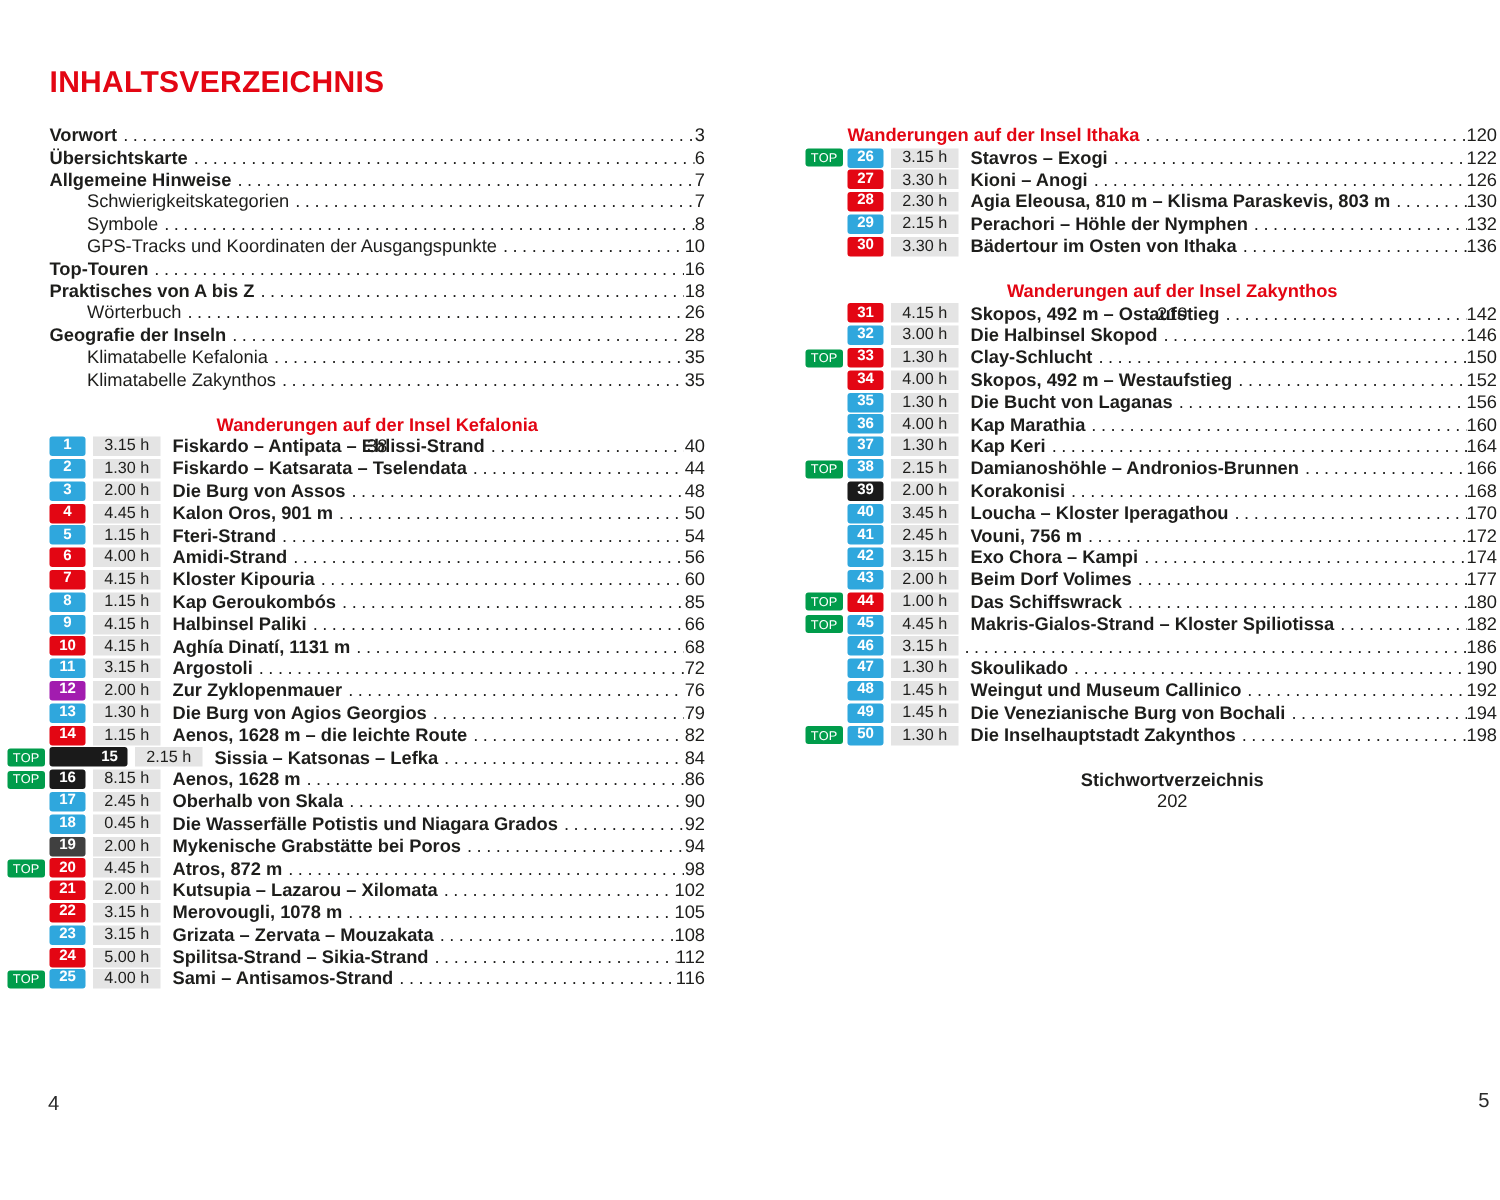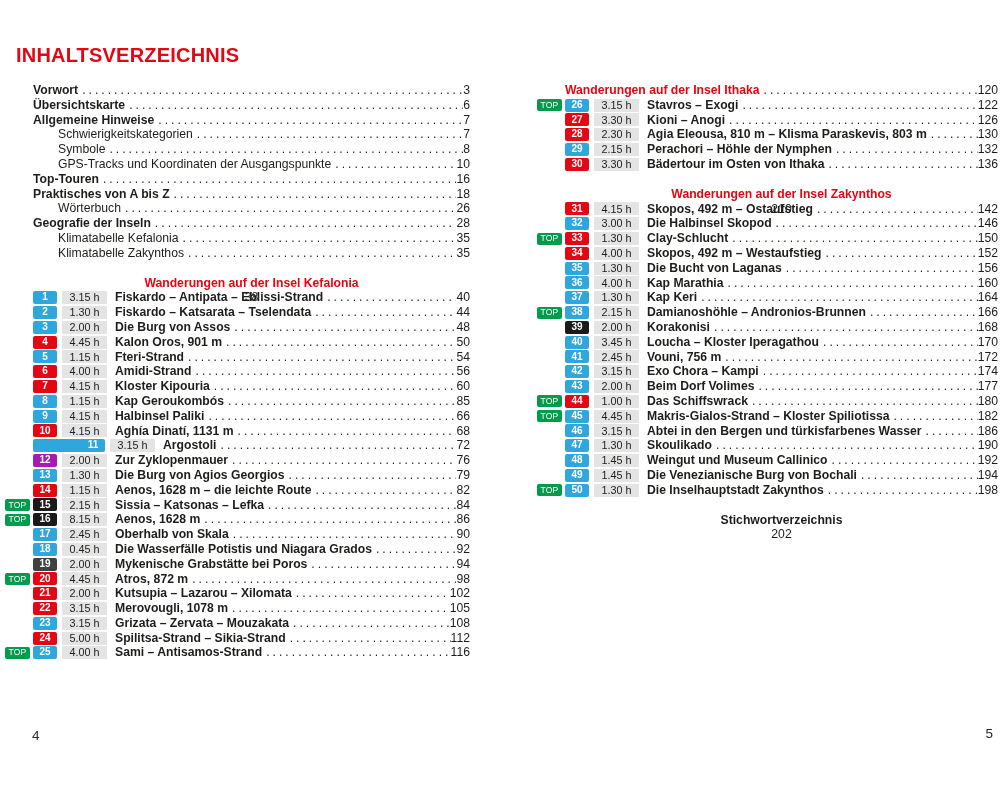--- a/index.html
+++ b/index.html
@@ -11,21 +11,21 @@
   html,body{margin:0;padding:0;}
   body{
     width:1000px;height:800px;
     background:#ffffff;
     font-family:"Liberation Sans",sans-serif;
     color:var(--ink);
     position:relative;overflow:hidden;
   }
   .sheet{position:absolute;inset:0;background:#ffffff;}
   h1.title{
-    position:absolute;left:16px;top:44px;margin:0;
+    position:absolute;left:33px;top:44px;margin:0;
     font-size:20px;font-weight:700;color:var(--red);letter-spacing:0.2px;
   }
   .col{position:absolute;top:83px;font-size:12.2px;line-height:14.8px;}
   .col-left{left:5px;width:465px;}
   .col-right{left:537px;width:461px;}
   .row{display:flex;align-items:center;height:14.8px;white-space:nowrap;}
   .row.gap{margin-top:15px;flex-direction:column;}
   .fm{padding-left:28px;}
   .fm.sub{padding-left:53px;}
   .lbl.b{font-weight:700;}
@@ -204,21 +204,21 @@
       <div class="row tour">
         <span class="topslot"></span>
         <span class="badge" style="background: rgb(227, 6, 19);">10</span>
         <span class="time">4.15 h</span>
         <span class="ttl">Aghía Dinatí, 1131 m</span>
         <span class="dots">................................................................................................................................................................</span>
         <span class="pg">68</span>
       </div>
       <div class="row tour">
         <span class="topslot"></span>
-        <span class="badge" style="background: rgb(47, 167, 221); padding-left: 48px;">11</span>
+        <span class="badge" style="background: rgb(47, 167, 221);">11</span>
         <span class="time">3.15 h</span>
         <span class="ttl">Argostoli</span>
         <span class="dots">................................................................................................................................................................</span>
         <span class="pg">72</span>
       </div>
       <div class="row tour">
         <span class="topslot"></span>
         <span class="badge" style="background: #a21caf;">12</span>
         <span class="time">2.00 h</span>
         <span class="ttl">Zur Zyklopenmauer</span>
@@ -238,21 +238,21 @@
         <span class="badge" style="background: rgb(227, 6, 19);">14</span>
         <span class="time">1.15 h</span>
         <span class="ttl">Aenos, 1628 m – die leichte Route</span>
         <span class="dots">................................................................................................................................................................</span>
         <span class="pg">82</span>
       </div>
       <div class="row tour">
         <span class="topslot">
           <span class="topbadge">TOP</span>
         </span>
-        <span class="badge" style="background: rgb(26, 26, 26);">15</span>
+        <span class="badge" style="background: rgb(26, 26, 26); padding-left: 28px;">15</span>
         <span class="time">2.15 h</span>
         <span class="ttl">Sissia – Katsonas – Lefka</span>
         <span class="dots">................................................................................................................................................................</span>
         <span class="pg">84</span>
       </div>
       <div class="row tour">
         <span class="topslot">
           <span class="topbadge">TOP</span>
         </span>
         <span class="badge" style="background: rgb(26, 26, 26);">16</span>
@@ -516,21 +516,20 @@
         <span class="badge" style="background: rgb(47, 167, 221);">45</span>
         <span class="time">4.45 h</span>
         <span class="ttl">Makris-Gialos-Strand – Kloster Spiliotissa</span>
         <span class="dots">................................................................................................................................................................</span>
         <span class="pg">182</span>
       </div>
       <div class="row tour">
         <span class="topslot"></span>
         <span class="badge" style="background: rgb(47, 167, 221);">46</span>
         <span class="time">3.15 h</span>
-        <span class="ttl">Abtei in den Bergen und türkisfarbenes Wasser</span>
         <span class="dots">................................................................................................................................................................</span>
         <span class="pg">186</span>
       </div>
       <div class="row tour">
         <span class="topslot"></span>
         <span class="badge" style="background: rgb(47, 167, 221);">47</span>
         <span class="time">1.30 h</span>
         <span class="ttl">Skoulikado</span>
         <span class="dots">................................................................................................................................................................</span>
         <span class="pg">190</span>

